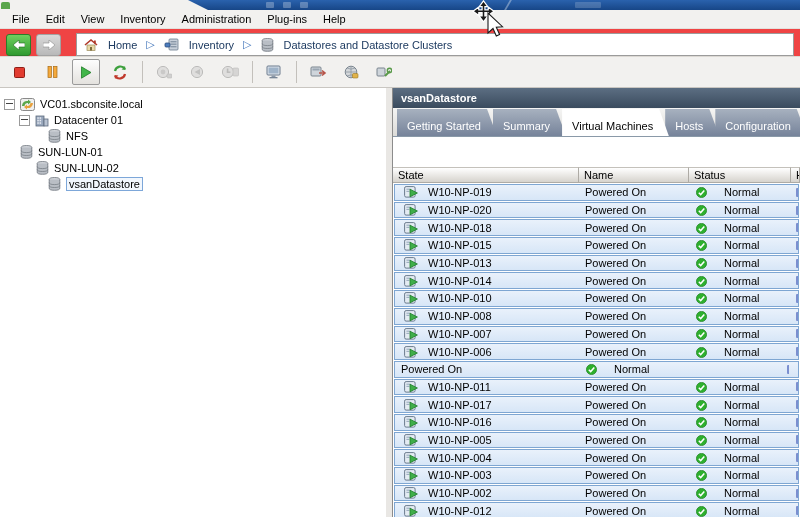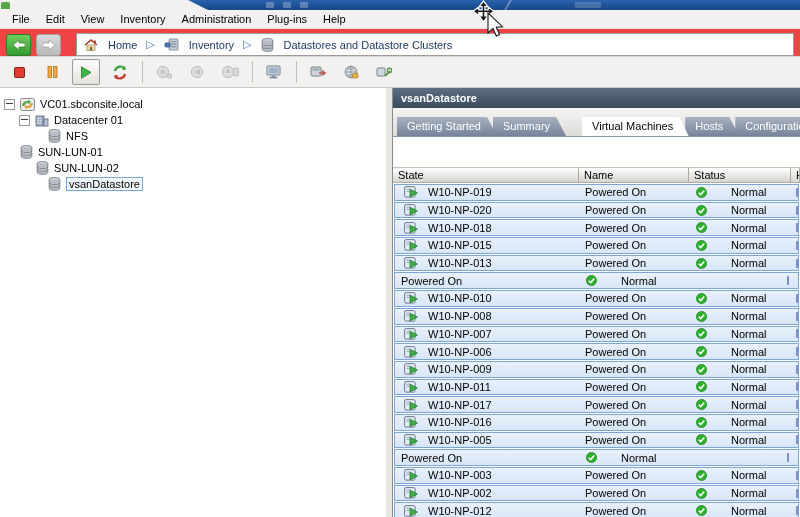--- a/index.html
+++ b/index.html
@@ -40,39 +40,39 @@
   .expander{width:9px;height:9px;border:1px solid #9a9a9a;background:#fff;position:relative;margin-right:5px;flex:none;}
   .expander::after{content:"";position:absolute;left:1px;right:1px;top:3px;height:1px;background:#444;}
   .ticon{margin-right:5px;flex:none;display:flex;}
   .tlabel{white-space:nowrap;}
   .tlabel.selected{border:1px solid #7da7d9;background:#f2f7fd;padding:0 2px;}
   .splitter{width:6px;background:#e9e7e4;}
   
   .panel{flex:1;display:flex;flex-direction:column;border-left:1px solid #8c8c8c;min-width:0;}
   .panel-header{height:20px;background:linear-gradient(#5c6e82,#3a4b5e);color:#fff;font-weight:bold;line-height:20px;padding-left:8px;}
   .tabs{height:25px;background:linear-gradient(#f5f5f4,#dcdbd8);border-bottom:1px solid #8a99a8;display:flex;align-items:flex-end;padding:3px 0 0 4px;white-space:nowrap;overflow:hidden;}
-  .tab{height:19px;line-height:19px;padding:0 16px 0 10px;margin-right:-4px;color:#fff;
+  .tab{height:19px;line-height:19px;padding:8px 16px 0 10px;margin-right:-4px;color:#fff;
     background:linear-gradient(#a7b1bf,#76839a);
     clip-path:polygon(0 0,calc(100% - 10px) 0,100% 100%,0 100%);
     filter:drop-shadow(1px 0 0 #5f6f80);font-size:11px;}
-  .tab.active{background:#fff;color:#000;position:relative;z-index:2;height:20px;margin-bottom:-1px;margin-left:20px;}
+  .tab.active{background:#fff;color:#000;position:relative;z-index:2;height:20px;margin-bottom:-1px;}
   .panel-content{flex:1;background:#fff;overflow:hidden;position:relative;}
   
   .vm-table{margin-top:30px;}
   .vm-thead{display:grid;grid-template-columns:186px 110px 102px 1fr;height:16px;}
   .th{background:linear-gradient(#ffffff,#d6d3cd);border-right:1px solid #aeaba5;border-top:1px solid #c4c1bb;border-bottom:1px solid #aeaba5;
       padding:1px 0 0 5px;overflow:hidden;white-space:nowrap;}
   .vm-tbody{padding-top:1px;}
   .vm-row{display:grid;grid-template-columns:184px 110px 100px 1fr;align-items:center;height:14.7px;margin:0 1px 1px 1px;
       border:1px solid transparent;}
   .vm-row.sel{background:linear-gradient(#e9f1fb,#d7e6f7);border-color:#7ea6d2;}
   .cell{overflow:hidden;white-space:nowrap;display:flex;align-items:center;}
   .name-cell{padding-left:9px;gap:10px;}
   .state-cell{padding-left:6px;}
-  .status-cell{padding-left:7px;gap:24px;}
+  .status-cell{padding-left:7px;gap:17px;align-items:flex-end;}
   .host-cell{justify-content:flex-end;}
   .sliver{width:4px;height:9px;background:#7b8fd0;border-radius:1px;margin-right:-2px;}
   .vmicon svg,.check svg{display:block;}
   
   .cursor{position:absolute;left:466px;top:0;z-index:50;pointer-events:none;}
 </style>
 </head>
 <body>
 
 <div class="screen">
@@ -446,20 +446,31 @@
                       <path d="M2.8 5.7 L4.7 7.6 L8.3 3.6" fill="none" stroke="#fff" stroke-width="1.5"></path>
                     </svg>
                   </span>
                   <span class="statustext">Normal</span>
                 </div>
                 <div class="cell host-cell">
                   <span class="sliver"></span>
                 </div>
               </div>
               <div class="vm-row sel">
+                <div class="cell name-cell">
+                  <span class="vmicon">
+                    <svg width="14" height="12" viewBox="0 0 14 12">
+                      <rect x="0.6" y="0.6" width="10.5" height="10.5" rx="1.5" fill="#e4ebf3" stroke="#6b7b8d" stroke-width="1"></rect>
+                      <rect x="2.4" y="2.6" width="4" height="1.2" fill="#9fb0c2"></rect>
+                      <rect x="2.4" y="4.8" width="3" height="1.2" fill="#9fb0c2"></rect>
+                      <path d="M6 3.2 L13.4 7 L6 10.8 Z" fill="#3fae49" stroke="#1e7e2a" stroke-width=".8"></path>
+                    </svg>
+                  </span>
+                  <span class="vmname">W10-NP-014</span>
+                </div>
                 <div class="cell state-cell">Powered On</div>
                 <div class="cell status-cell">
                   <span class="check">
                     <svg width="11" height="11" viewBox="0 0 11 11">
                       <circle cx="5.5" cy="5.5" r="5.1" fill="#2eb02e" stroke="#1a7d1a" stroke-width=".7"></circle>
                       <path d="M2.8 5.7 L4.7 7.6 L8.3 3.6" fill="none" stroke="#fff" stroke-width="1.5"></path>
                     </svg>
                   </span>
                   <span class="statustext">Normal</span>
                 </div>
@@ -565,31 +576,20 @@
                       <path d="M2.8 5.7 L4.7 7.6 L8.3 3.6" fill="none" stroke="#fff" stroke-width="1.5"></path>
                     </svg>
                   </span>
                   <span class="statustext">Normal</span>
                 </div>
                 <div class="cell host-cell">
                   <span class="sliver"></span>
                 </div>
               </div>
               <div class="vm-row sel">
-                <div class="cell name-cell">
-                  <span class="vmicon">
-                    <svg width="14" height="12" viewBox="0 0 14 12">
-                      <rect x="0.6" y="0.6" width="10.5" height="10.5" rx="1.5" fill="#e4ebf3" stroke="#6b7b8d" stroke-width="1"></rect>
-                      <rect x="2.4" y="2.6" width="4" height="1.2" fill="#9fb0c2"></rect>
-                      <rect x="2.4" y="4.8" width="3" height="1.2" fill="#9fb0c2"></rect>
-                      <path d="M6 3.2 L13.4 7 L6 10.8 Z" fill="#3fae49" stroke="#1e7e2a" stroke-width=".8"></path>
-                    </svg>
-                  </span>
-                  <span class="vmname">W10-NP-009</span>
-                </div>
                 <div class="cell state-cell">Powered On</div>
                 <div class="cell status-cell">
                   <span class="check">
                     <svg width="11" height="11" viewBox="0 0 11 11">
                       <circle cx="5.5" cy="5.5" r="5.1" fill="#2eb02e" stroke="#1a7d1a" stroke-width=".7"></circle>
                       <path d="M2.8 5.7 L4.7 7.6 L8.3 3.6" fill="none" stroke="#fff" stroke-width="1.5"></path>
                     </svg>
                   </span>
                   <span class="statustext">Normal</span>
                 </div>
@@ -695,20 +695,31 @@
                       <path d="M2.8 5.7 L4.7 7.6 L8.3 3.6" fill="none" stroke="#fff" stroke-width="1.5"></path>
                     </svg>
                   </span>
                   <span class="statustext">Normal</span>
                 </div>
                 <div class="cell host-cell">
                   <span class="sliver"></span>
                 </div>
               </div>
               <div class="vm-row sel">
+                <div class="cell name-cell">
+                  <span class="vmicon">
+                    <svg width="14" height="12" viewBox="0 0 14 12">
+                      <rect x="0.6" y="0.6" width="10.5" height="10.5" rx="1.5" fill="#e4ebf3" stroke="#6b7b8d" stroke-width="1"></rect>
+                      <rect x="2.4" y="2.6" width="4" height="1.2" fill="#9fb0c2"></rect>
+                      <rect x="2.4" y="4.8" width="3" height="1.2" fill="#9fb0c2"></rect>
+                      <path d="M6 3.2 L13.4 7 L6 10.8 Z" fill="#3fae49" stroke="#1e7e2a" stroke-width=".8"></path>
+                    </svg>
+                  </span>
+                  <span class="vmname">W10-NP-004</span>
+                </div>
                 <div class="cell state-cell">Powered On</div>
                 <div class="cell status-cell">
                   <span class="check">
                     <svg width="11" height="11" viewBox="0 0 11 11">
                       <circle cx="5.5" cy="5.5" r="5.1" fill="#2eb02e" stroke="#1a7d1a" stroke-width=".7"></circle>
                       <path d="M2.8 5.7 L4.7 7.6 L8.3 3.6" fill="none" stroke="#fff" stroke-width="1.5"></path>
                     </svg>
                   </span>
                   <span class="statustext">Normal</span>
                 </div>

